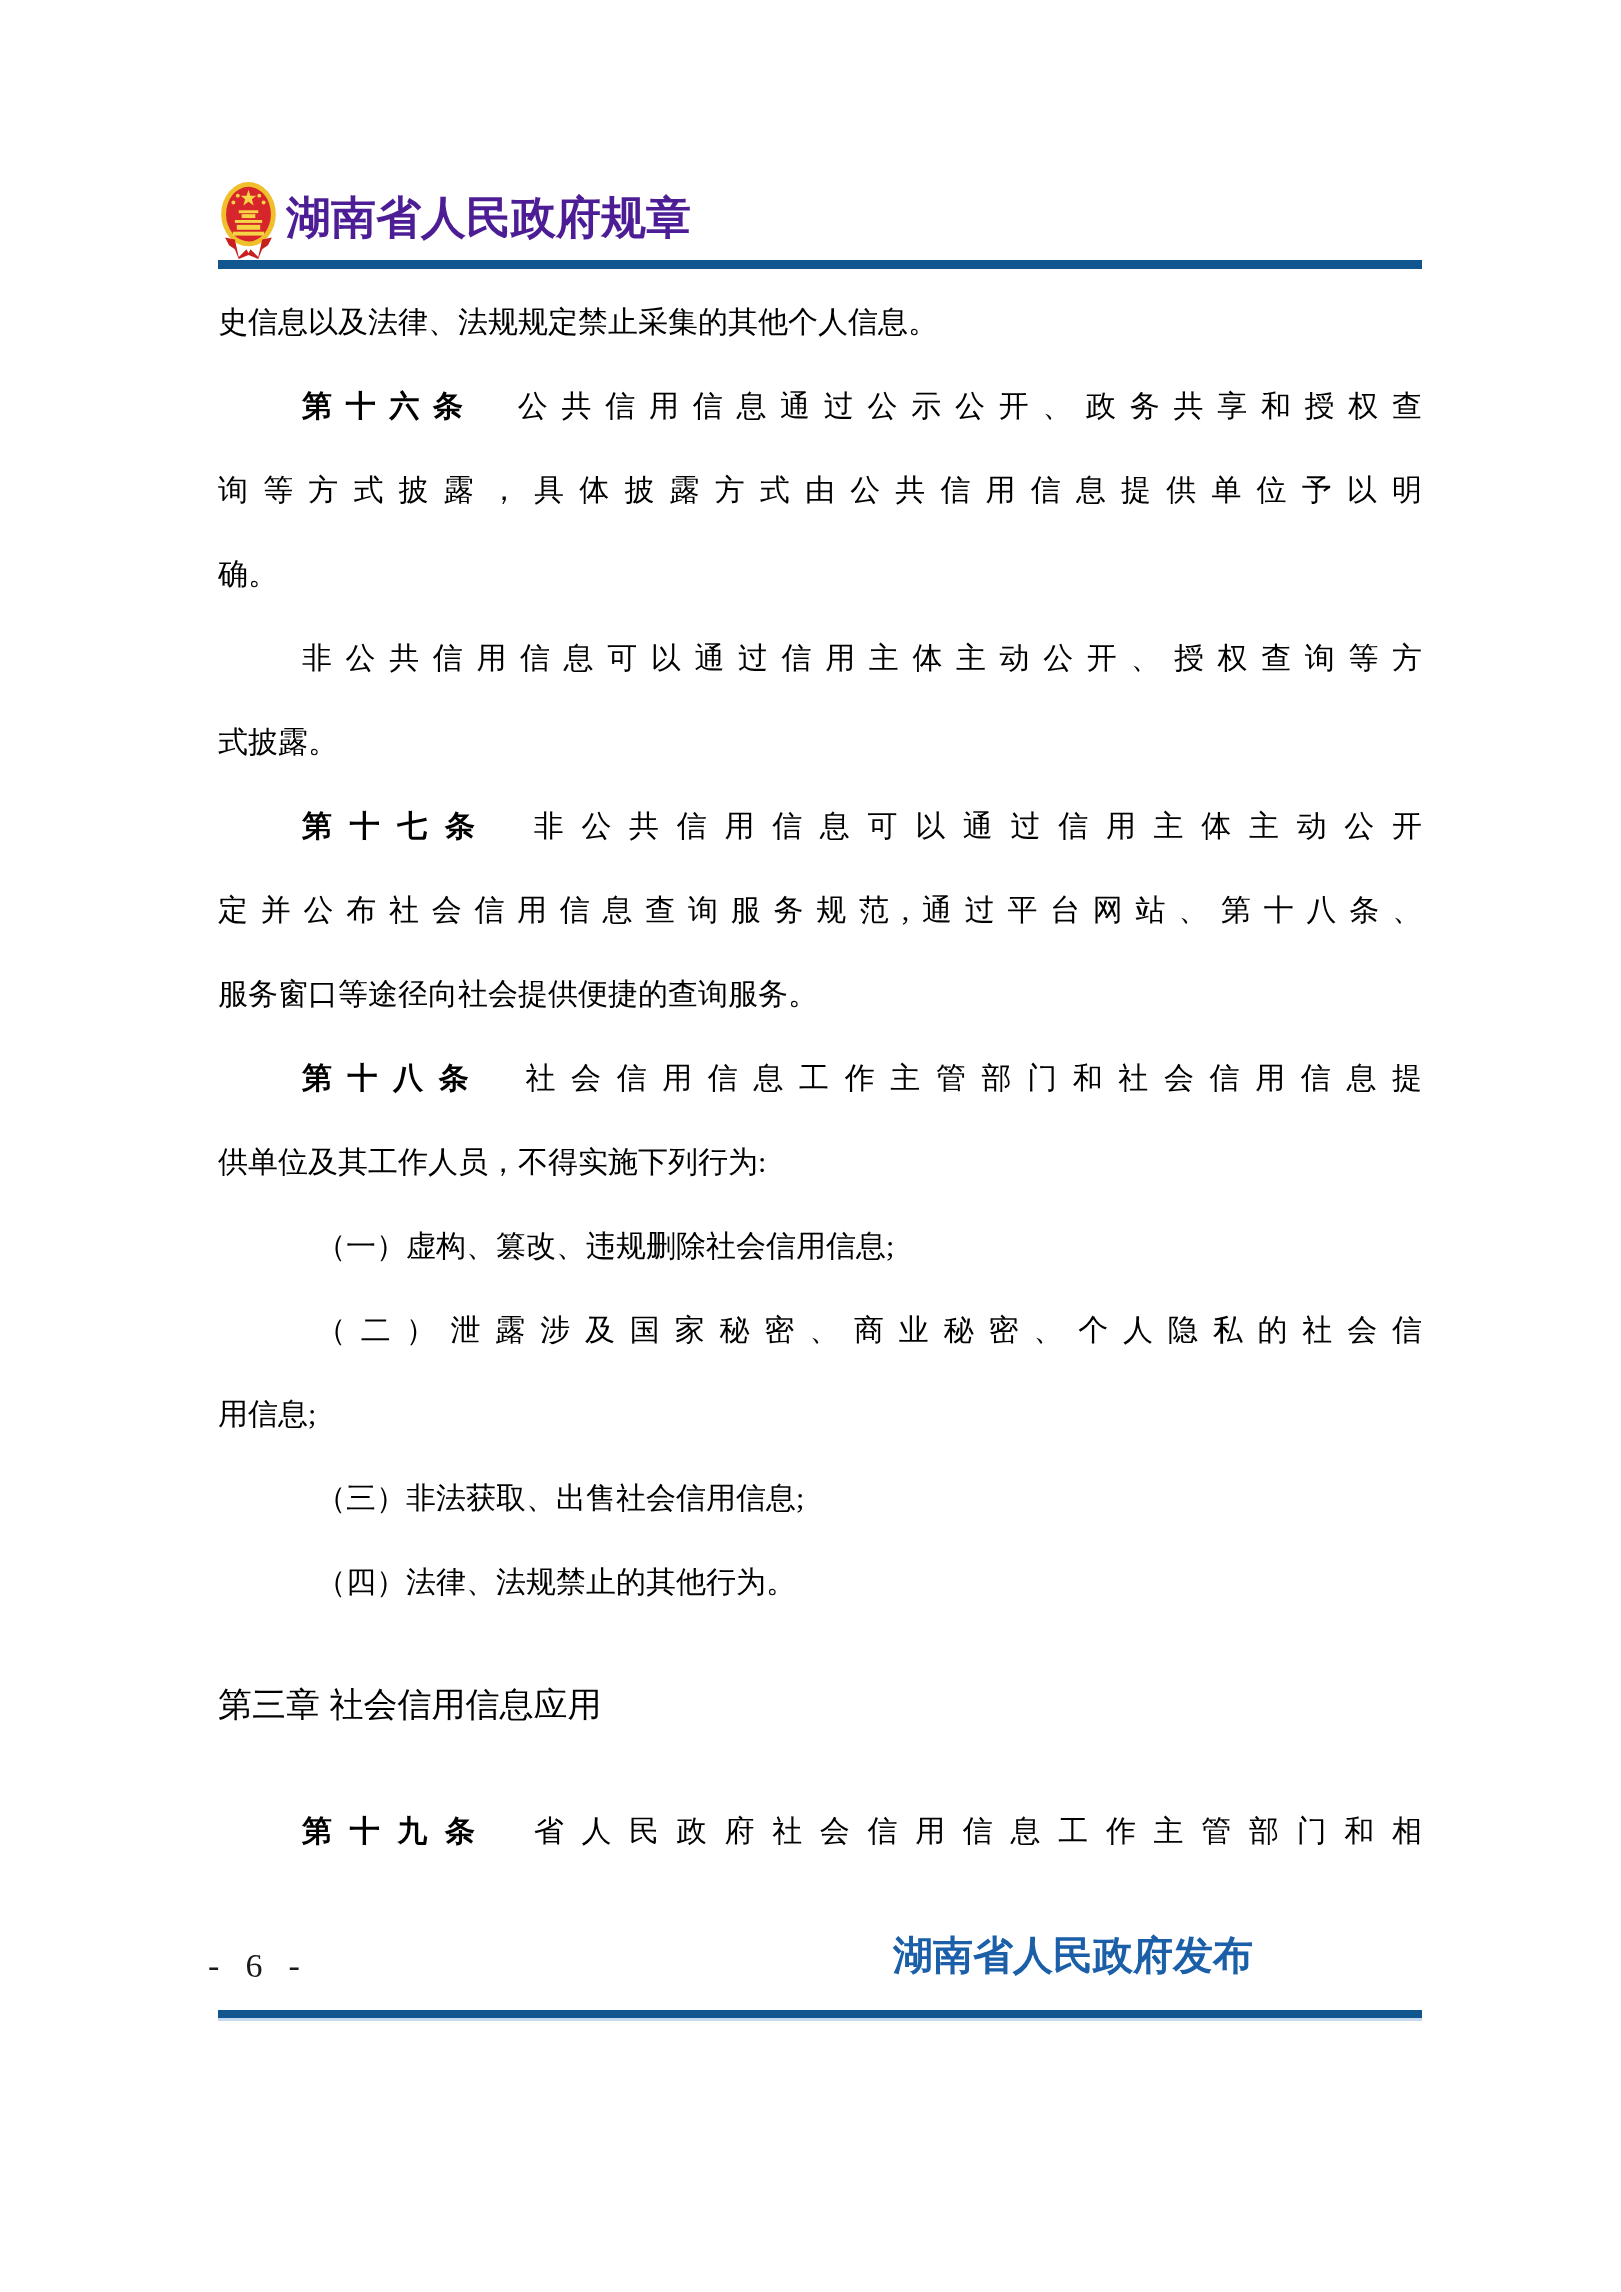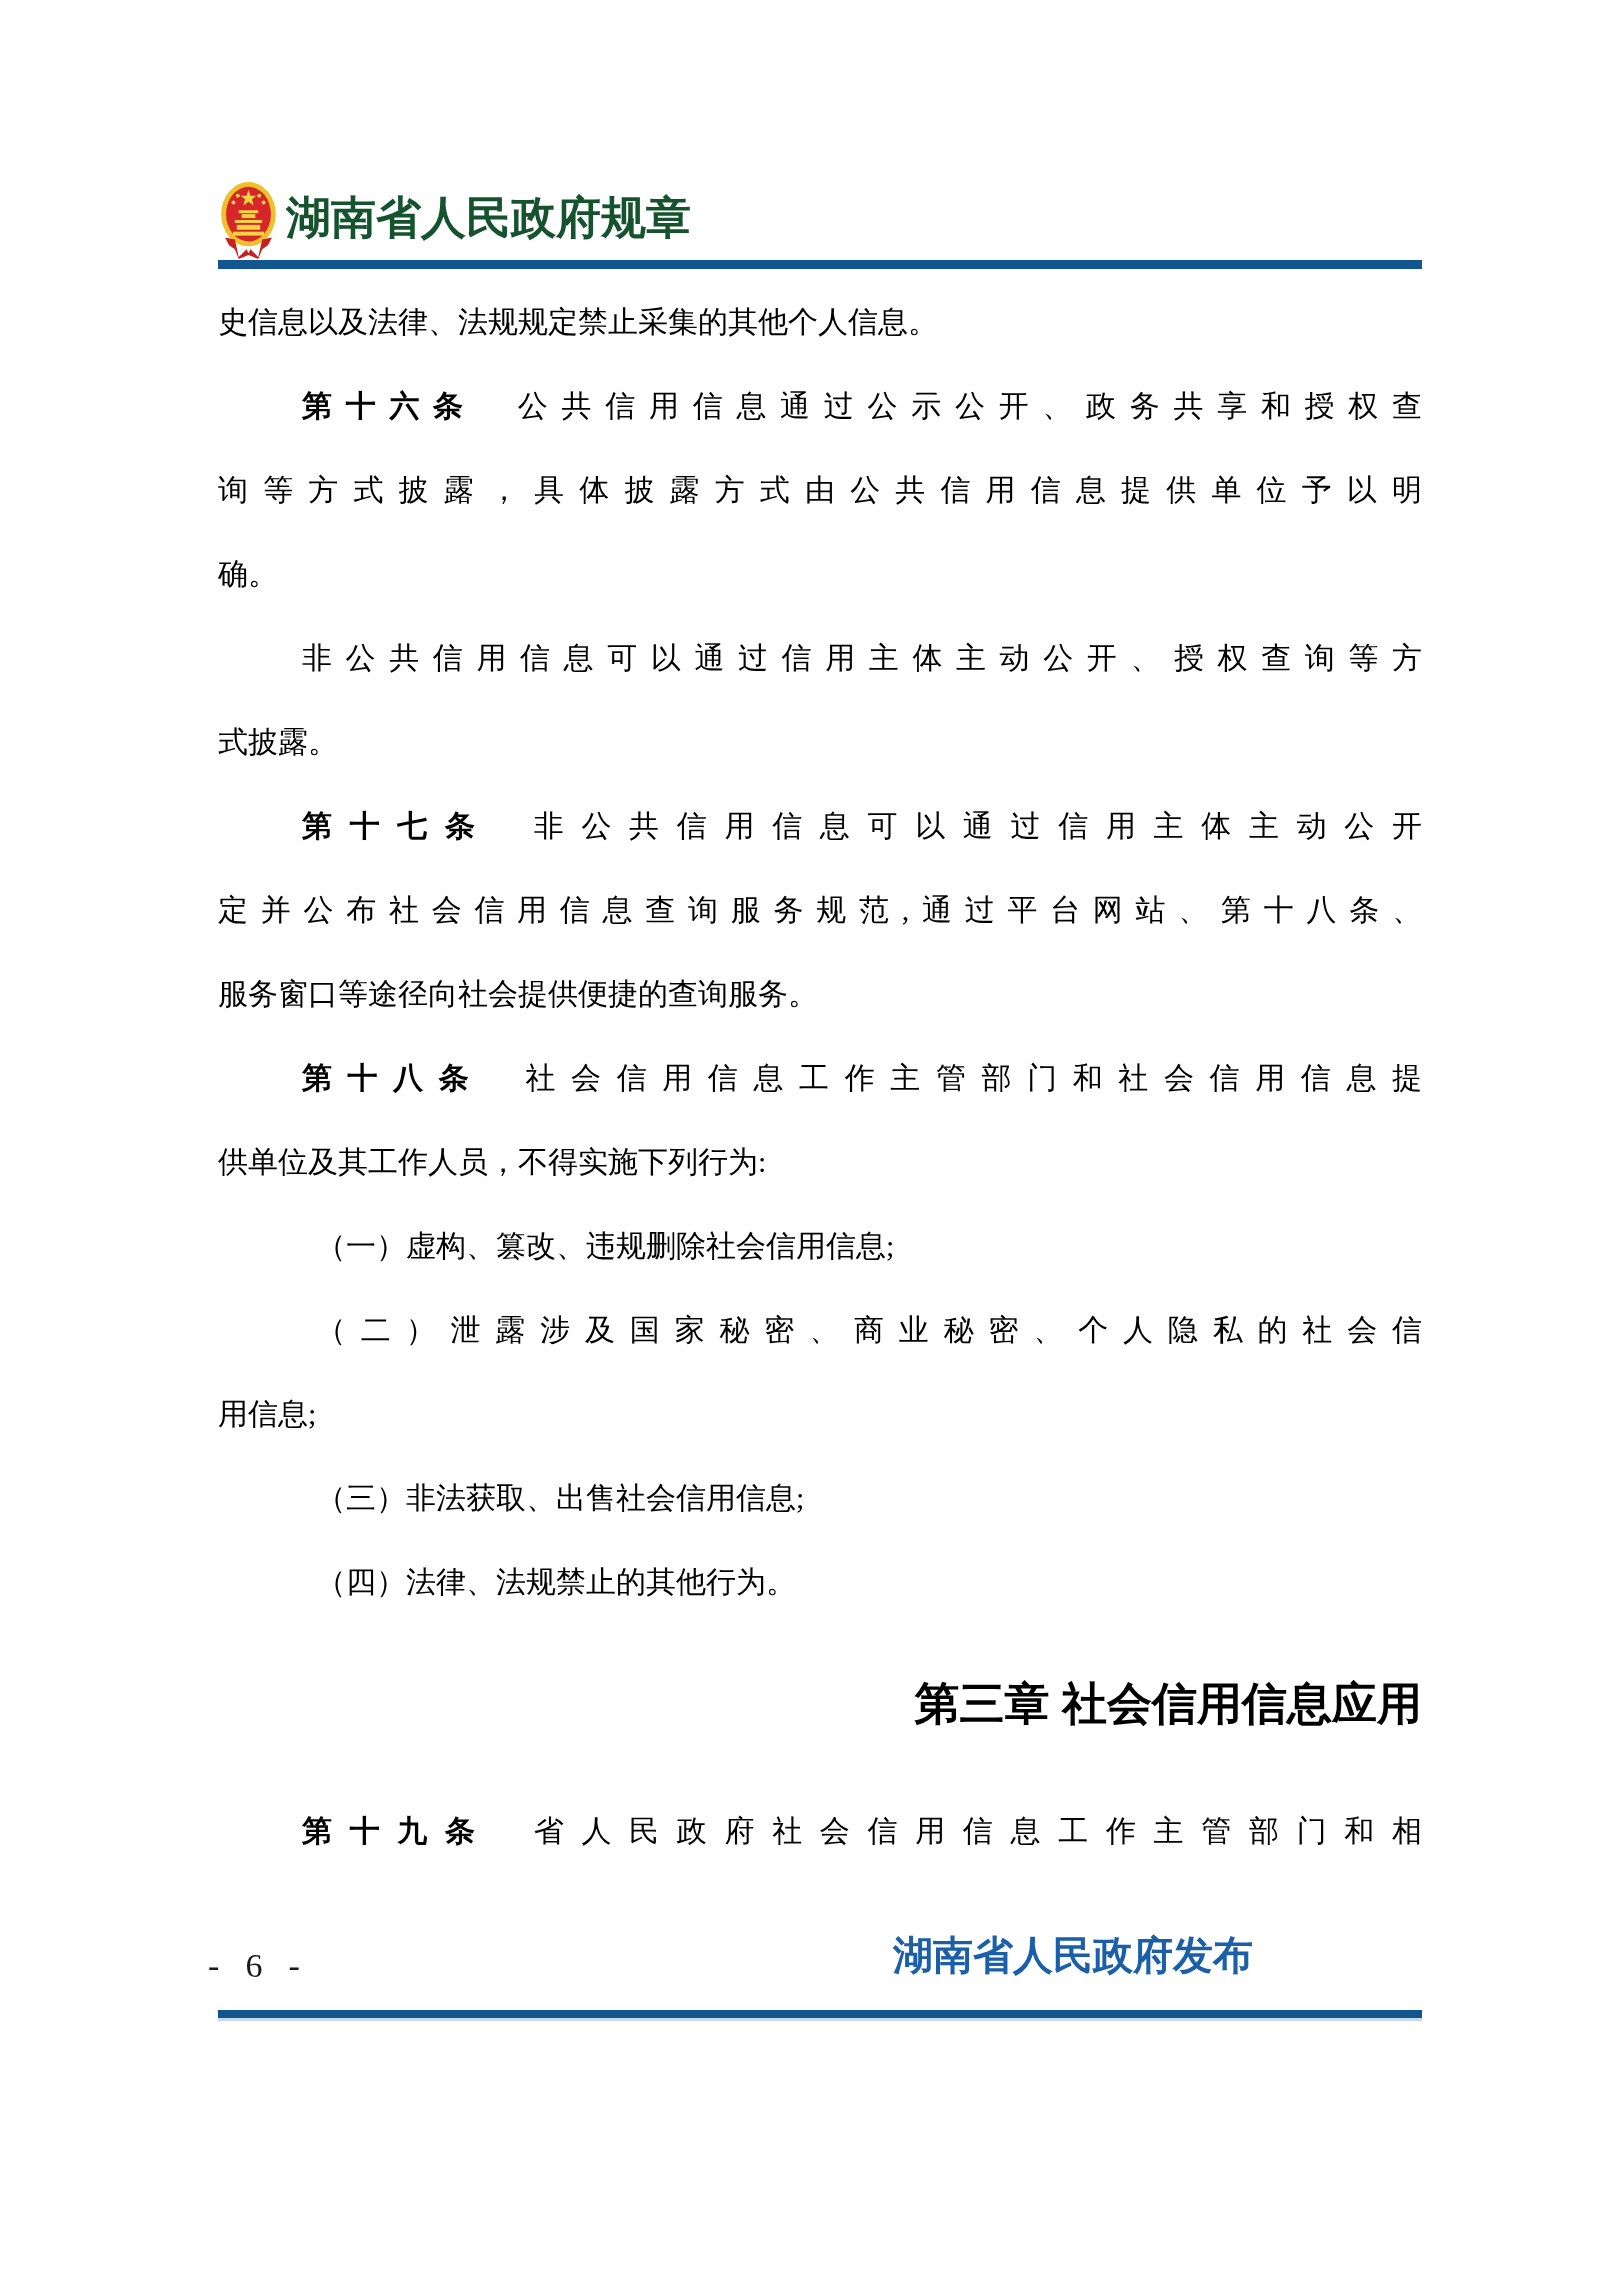--- a/index.html
+++ b/index.html
@@ -50,22 +50,22 @@
   .line.ind-para { padding-left: 84px; }
   .line.ind-list { padding-left: 98px; }
   .art {
     font-family: "Liberation Sans", "DejaVu Sans", sans-serif;
     font-weight: 700;
     margin-right: 41px;
   }
   .chapter {
     margin-top: 38px;
     height: 84px; line-height: 84px;
-    text-align: right;
-    font-size: 45px; font-weight: 700;
+    text-align: left;
+    font-size: 34px; font-weight: 400;
     font-family: "Liberation Sans", "DejaVu Sans", sans-serif;
   }
   .chapter + .line { margin-top: 43px; }
 
   
   .page-num {
     position: absolute; left: 208px; top: 1947px;
     font-size: 34px; letter-spacing: 8.8px;
     color: #1a1a1a;
   }
@@ -97,21 +97,21 @@
     <circle cx="14.5" cy="22" r="2" fill="#f6d445"></circle>
     <circle cx="45.5" cy="22" r="2" fill="#f6d445"></circle>
     <rect x="20" y="30" width="20" height="3" fill="#f6d445"></rect>
     <rect x="23" y="34" width="14" height="4" fill="#f6d445"></rect>
     <rect x="16" y="40" width="28" height="3" fill="#f6d445"></rect>
     <rect x="18" y="45" width="24" height="5" fill="#f6d445"></rect>
     <rect x="14" y="52" width="32" height="4" fill="#f6d445"></rect>
     <path d="M6,58 L16,60 L20,78 L28,70 L30,74 L32,70 L40,78 L44,60 L54,58 L50,66 L44,70 L40,80 L30,76 L20,80 L16,70 L10,66 Z" fill="#c8201f"></path>
   </svg>
 
-  <div class="header-title" style="color: #14532d;">湖南省人民政府规章</div>
+  <div class="header-title" style="color: #4c1d95;">湖南省人民政府规章</div>
 
   <div class="header-rule" style="background: rgb(17, 86, 143);"></div>
 
   <div class="doc-body">
       <div class="line"><span>史信息以及法律、法规规定禁止采集的其他个人信息。</span></div>
       <div class="line fill ind-para"><span class="art">第十六条</span><span>公共信用信息通过公示公开、政务共享和授权查</span></div>
       <div class="line fill"><span>询等方式披露，具体披露方式由公共信用信息提供单位予以明</span></div>
       <div class="line"><span>确。</span></div>
       <div class="line fill ind-para"><span>非公共信用信息可以通过信用主体主动公开、授权查询等方</span></div>
       <div class="line"><span>式披露。</span></div>

